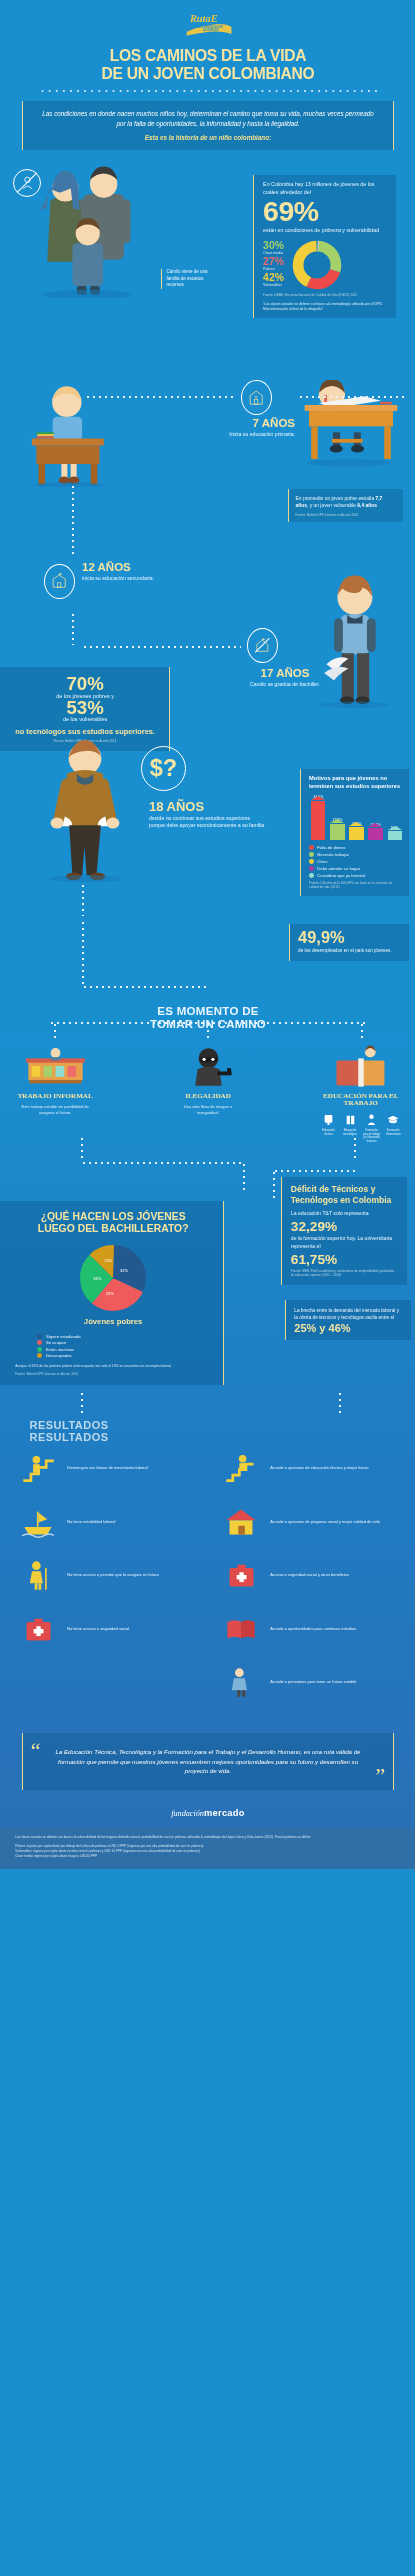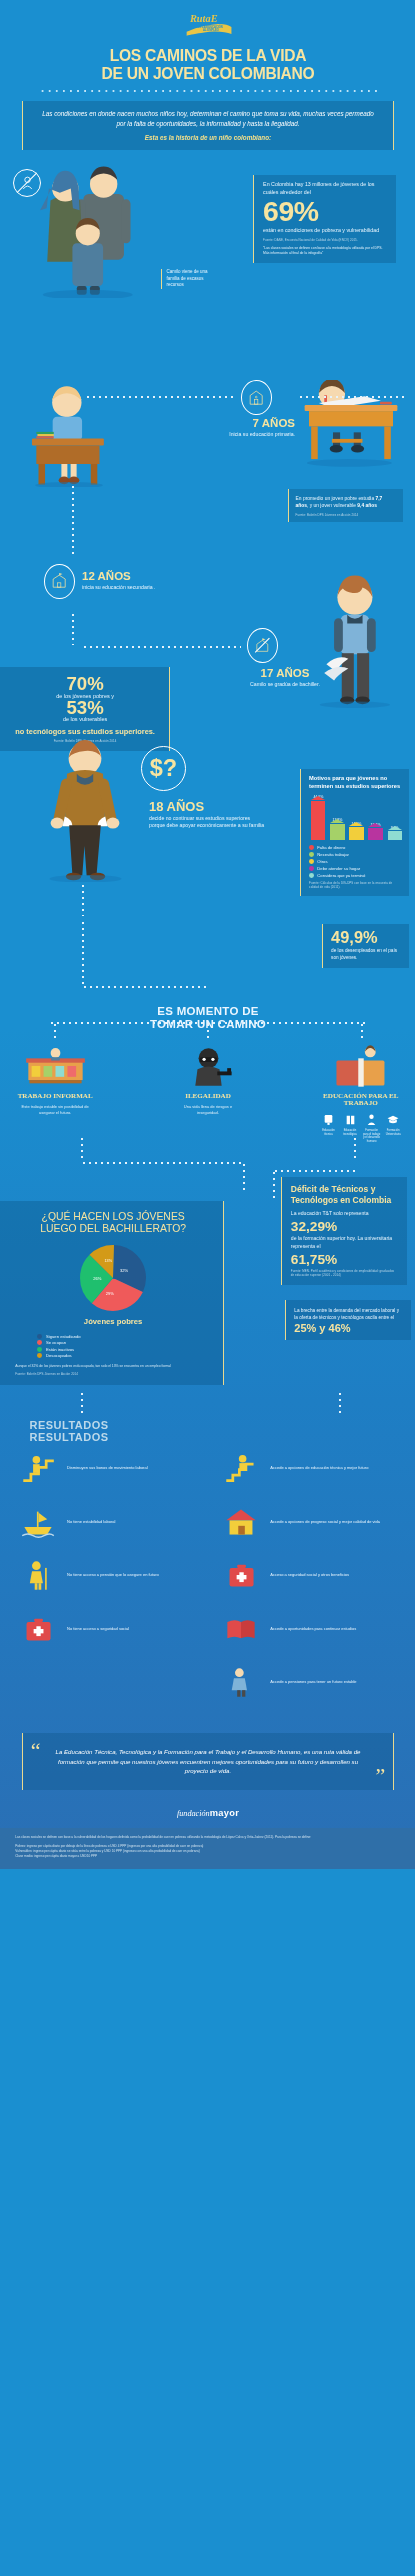--- a/index.html
+++ b/index.html
@@ -158,21 +158,21 @@
   }
   .bar-body { width:100%; height:100%; background: currentColor; }
   .legend { margin-top: 5.5px; }
   .legend .li { display:flex; align-items:center; gap:3.3px; margin-bottom: 1.9px; }
   .legend .dot { width: 4.9px; height:4.9px; border-radius:50%; flex:0 0 auto;}
   .legend .tx { font-size: 4.2px; color:#eaf6ff;}
 
   
   .s-499 { position:relative; height: 98px; }
   .box-499 {
-    position:absolute; right: 6.6px; top: 3.3px; width: 87px;
+    position:absolute; right: 6.6px; top: 3.3px; width: 120px;
     background: rgba(10,80,125,0.34); border-left:1.6px solid #e9d98f; padding: 6.6px 7.7px;
   }
   .box-499 .n { font-size: 16.4px; }
   .box-499 .t { font-size: 4.7px; line-height:1.4; color:#eaf6ff; margin-top:2.2px;}
 
   
   .momento {
     text-align:center; padding: 4.4px 0 0;
     font-family:"Liberation Sans Narrow","Liberation Sans",sans-serif;
     font-weight:800; font-size: 11.5px; color:#eaf6ff; line-height:1.2;
@@ -196,21 +196,21 @@
   .edu-item .lab { font-size: 2.7px; line-height:1.3; color:#dff0fb; margin-top:1.6px;}
 
   
   .s-pies { position:relative; padding: 9.8px 0 5.5px; }
   .pies-panel {
     width: 224px; background: rgba(10,80,125,0.34);
     border-right:1.6px solid #e9d98f; padding: 9.8px 12px 8.8px 15.3px;
   }
   .pies-panel h3 {
     font-family:"Liberation Sans Narrow","Liberation Sans",sans-serif;
-    font-weight:400; font-size: 10.4px; color:#f7e4a0; line-height:1.15; text-align:center;
+    font-weight:700; font-size: 10.4px; color:#f7e4a0; line-height:1.15; text-align:center;
     text-transform:uppercase;
   }
   .pies { display:flex; justify-content: space-around; margin-top: 9.8px; }
   .pie-block { text-align:center; }
   .pie-name { font-family:"Liberation Sans Narrow","Liberation Sans",sans-serif;
     font-weight:800; font-size: 7.7px; color:#f7e4a0; margin-top: 4.4px;}
   .pie-legend { margin: 7.7px 0 0 22px; }
   .pie-legend .li { display:flex; align-items:center; gap:3.8px; margin-bottom:1.6px;}
   .pie-legend .dot { width:4.9px; height:4.9px; border-radius:50%;}
   .pie-legend .tx { font-size:4.2px; color:#eaf6ff;}
@@ -323,20 +323,42 @@
       </span>
     </div>
 
     <div class="cap-family">Camilo viene de una familia de escasos recursos</div>
 
     <div class="stat-69">
       <div class="lead">En Colombia hay 13 millones de jóvenes de los cuáles alrededor del</div>
       <div class="big-num n69">69%</div>
       <div class="cond">están en condiciones de pobreza y vulnerabilidad</div>
 
+      <div class="donut-row">
+        <div class="donut-legend">
+          <div class="row">
+            <div class="pct" style="color:#a5d168">30%</div>
+            <div class="lbl">Clase media</div>
+          </div>
+          <div class="row">
+            <div class="pct" style="color:#ef6b6b">27%</div>
+            <div class="lbl">Pobres</div>
+          </div>
+          <div class="row">
+            <div class="pct" style="color:#f2ce3b">42%</div>
+            <div class="lbl">Vulnerables</div>
+          </div>
+        </div>
+        <svg width="50" height="50" viewBox="0 0 42 42">
+          <circle cx="21" cy="21" r="15.9" fill="none" stroke="#a5d168" stroke-width="9" stroke-dasharray="30 70" stroke-dashoffset="25"></circle>
+          <circle cx="21" cy="21" r="15.9" fill="none" stroke="#ef4a4a" stroke-width="9" stroke-dasharray="27 73" stroke-dashoffset="-5"></circle>
+          <circle cx="21" cy="21" r="15.9" fill="none" stroke="#f2ce3b" stroke-width="9" stroke-dasharray="42 58" stroke-dashoffset="-32"></circle>
+          <circle cx="21" cy="21" r="15.9" fill="none" stroke="#bfc7cc" stroke-width="9" stroke-dasharray="1 99" stroke-dashoffset="25"></circle>
+        </svg>
+      </div>
 
       <div class="src">Fuente: DANE, Encuesta Nacional de Calidad de Vida (ENCV) 2015.</div>
       <div class="note-fine">"Las clases sociales se definen con base a la metodología utilizada por el DPS. Más información al final de la infografía"</div>
     </div>
   </div>
 
   <div class="sec s-school">
 
     <svg style="position:absolute;left:19.7px;top:5.5px" width="98" height="101" viewBox="0 0 180 185">
       <circle cx="86" cy="30" r="27" fill="#f6d9b0"></circle>
@@ -404,21 +426,21 @@
 
   <div class="sec s-drop">
 
     <div class="icon-oval" style="left:44px;top:3.3px;">
       <svg width="16.4" height="15.3" viewBox="0 0 30 28">
           <path d="M15 4 L26 11 L26 26 L4 26 L4 11 Z" fill="none" stroke="#f7e4a0" stroke-width="1.4"></path>
           <path d="M15 4 L15 0 L21 2 L15 4" fill="#f7e4a0"></path>
           <rect x="12" y="18" width="6" height="8" fill="none" stroke="#f7e4a0" stroke-width="1.2"></rect>
         </svg>
     </div>
-    <div style="position:absolute;left:82px;top:11px;">
+    <div style="position:absolute;left:82px;top:2px;">
       <div class="age-h">12 AÑOS</div>
       <div class="age-sub">inicia su educación secundaria .</div>
     </div>
 
     <div class="dots-v" style="position:absolute;left:72px;top:52px;height:33px;"></div>
     <div class="dots-h" style="position:absolute;left:82px;top:86px;width:159px;"></div>
 
     <div class="icon-oval" style="left:247px;top:68px;">
       <svg width="18.6" height="18.6" viewBox="0 0 34 34">
         <path d="M17 8 L27 15 L27 28 L7 28 L7 15 Z" fill="none" stroke="#f7e4a0" stroke-width="1.3"></path>
@@ -835,21 +857,21 @@
 
   <div class="quote-wrap">
     <div class="quote">
       <span class="qm l">“</span>
       <p>La Educación Técnica, Tecnológica y la Formación para el Trabajo y el Desarrollo Humano, es una ruta válida de formación que permite que nuestros jóvenes encuentren mejores oportunidades para su futuro y desarrollen su proyecto de vida.</p>
       <span class="qm r">”</span>
     </div>
   </div>
 
   <div class="brand">
-    <span class="b1">fundación</span><span class="b2">mayor</span>
+    <span class="b1">fundación</span><span class="b2">mercado</span>
   </div>
 
   <div class="footer">
     <div class="f-lead">Las clases sociales se definen con base a la vulnerabilidad de los hogares definida como la probabilidad de caer en pobreza utilizando la metodología de López Calva y Ortiz-Juárez (2011). Para la pobreza se define:</div>
     <div class="f-li">Pobres: ingreso per cápita diario por debajo de la línea de pobreza o USD 4 PPP (ingresos por una alta probabilidad de caer en pobreza)</div>
     <div class="f-li">Vulnerables: ingreso per cápita diario se sitúa entre la pobreza y USD 10 PPP (ingresos con una alta probabilidad de caer en pobreza)</div>
     <div class="f-li">Clase media: ingreso per cápita diario mayor a USD10 PPP</div>
   </div>
 
 </div>

